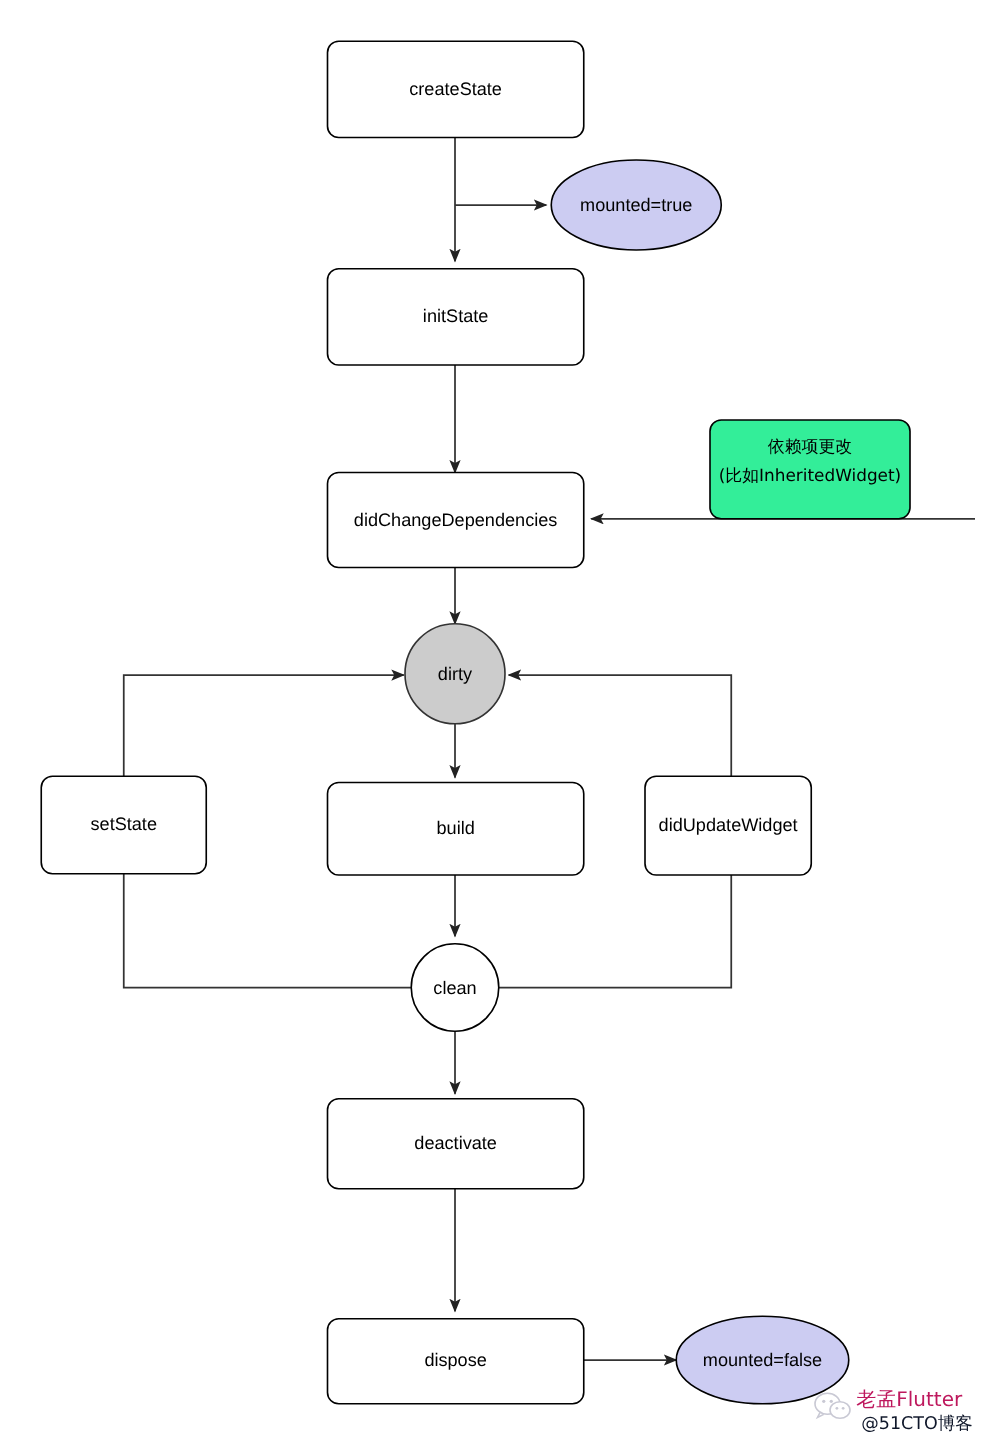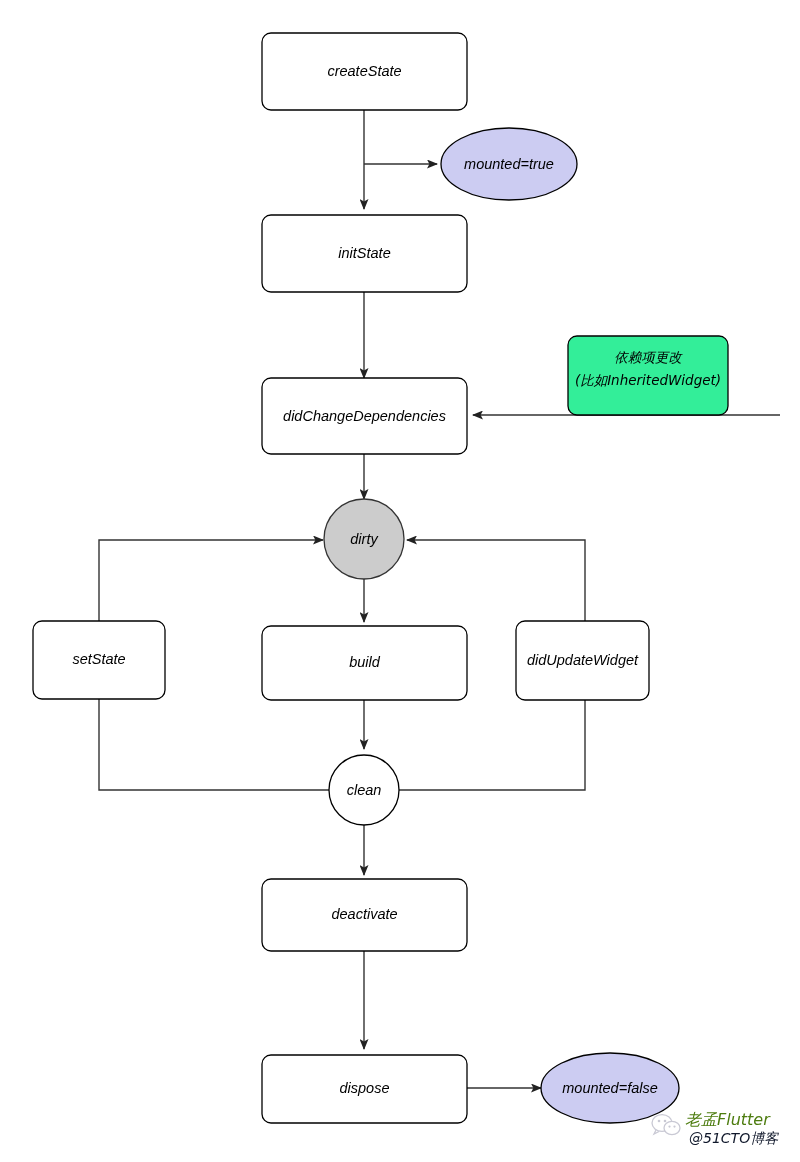--- a/index.html
+++ b/index.html
@@ -9,21 +9,20 @@
   }
   body {
     font-family: "Liberation Sans", "DejaVu Sans", sans-serif;
   }
   #canvas {
     position: relative;
     width: 800px;
     height: 1162px;
     background: #ffffff;
     overflow: hidden;
-    font-style: italic;
   }
   #diagram-svg {
     position: absolute;
     left: 0;
     top: 0;
     width: 800px;
     height: 1162px;
   }
   .node-label {
     font-family: "Liberation Sans", "DejaVu Sans", sans-serif;
@@ -70,21 +69,21 @@
     width: 148px;
     height: 48px;
     pointer-events: none;
   }
   .wm-main {
     position: absolute;
     left: 34px;
     top: 2px;
     font-family: "DejaVu Sans", "Liberation Sans", sans-serif;
     font-size: 16px;
-    color: #4d7c0f;
+    color: #be185d;
     white-space: nowrap;
     letter-spacing: 0px;
   }
   .wm-sub {
     position: absolute;
     left: 38px;
     top: 22px;
     font-family: "DejaVu Sans", "Liberation Sans", sans-serif;
     font-size: 14px;
     color: #0f172a;

